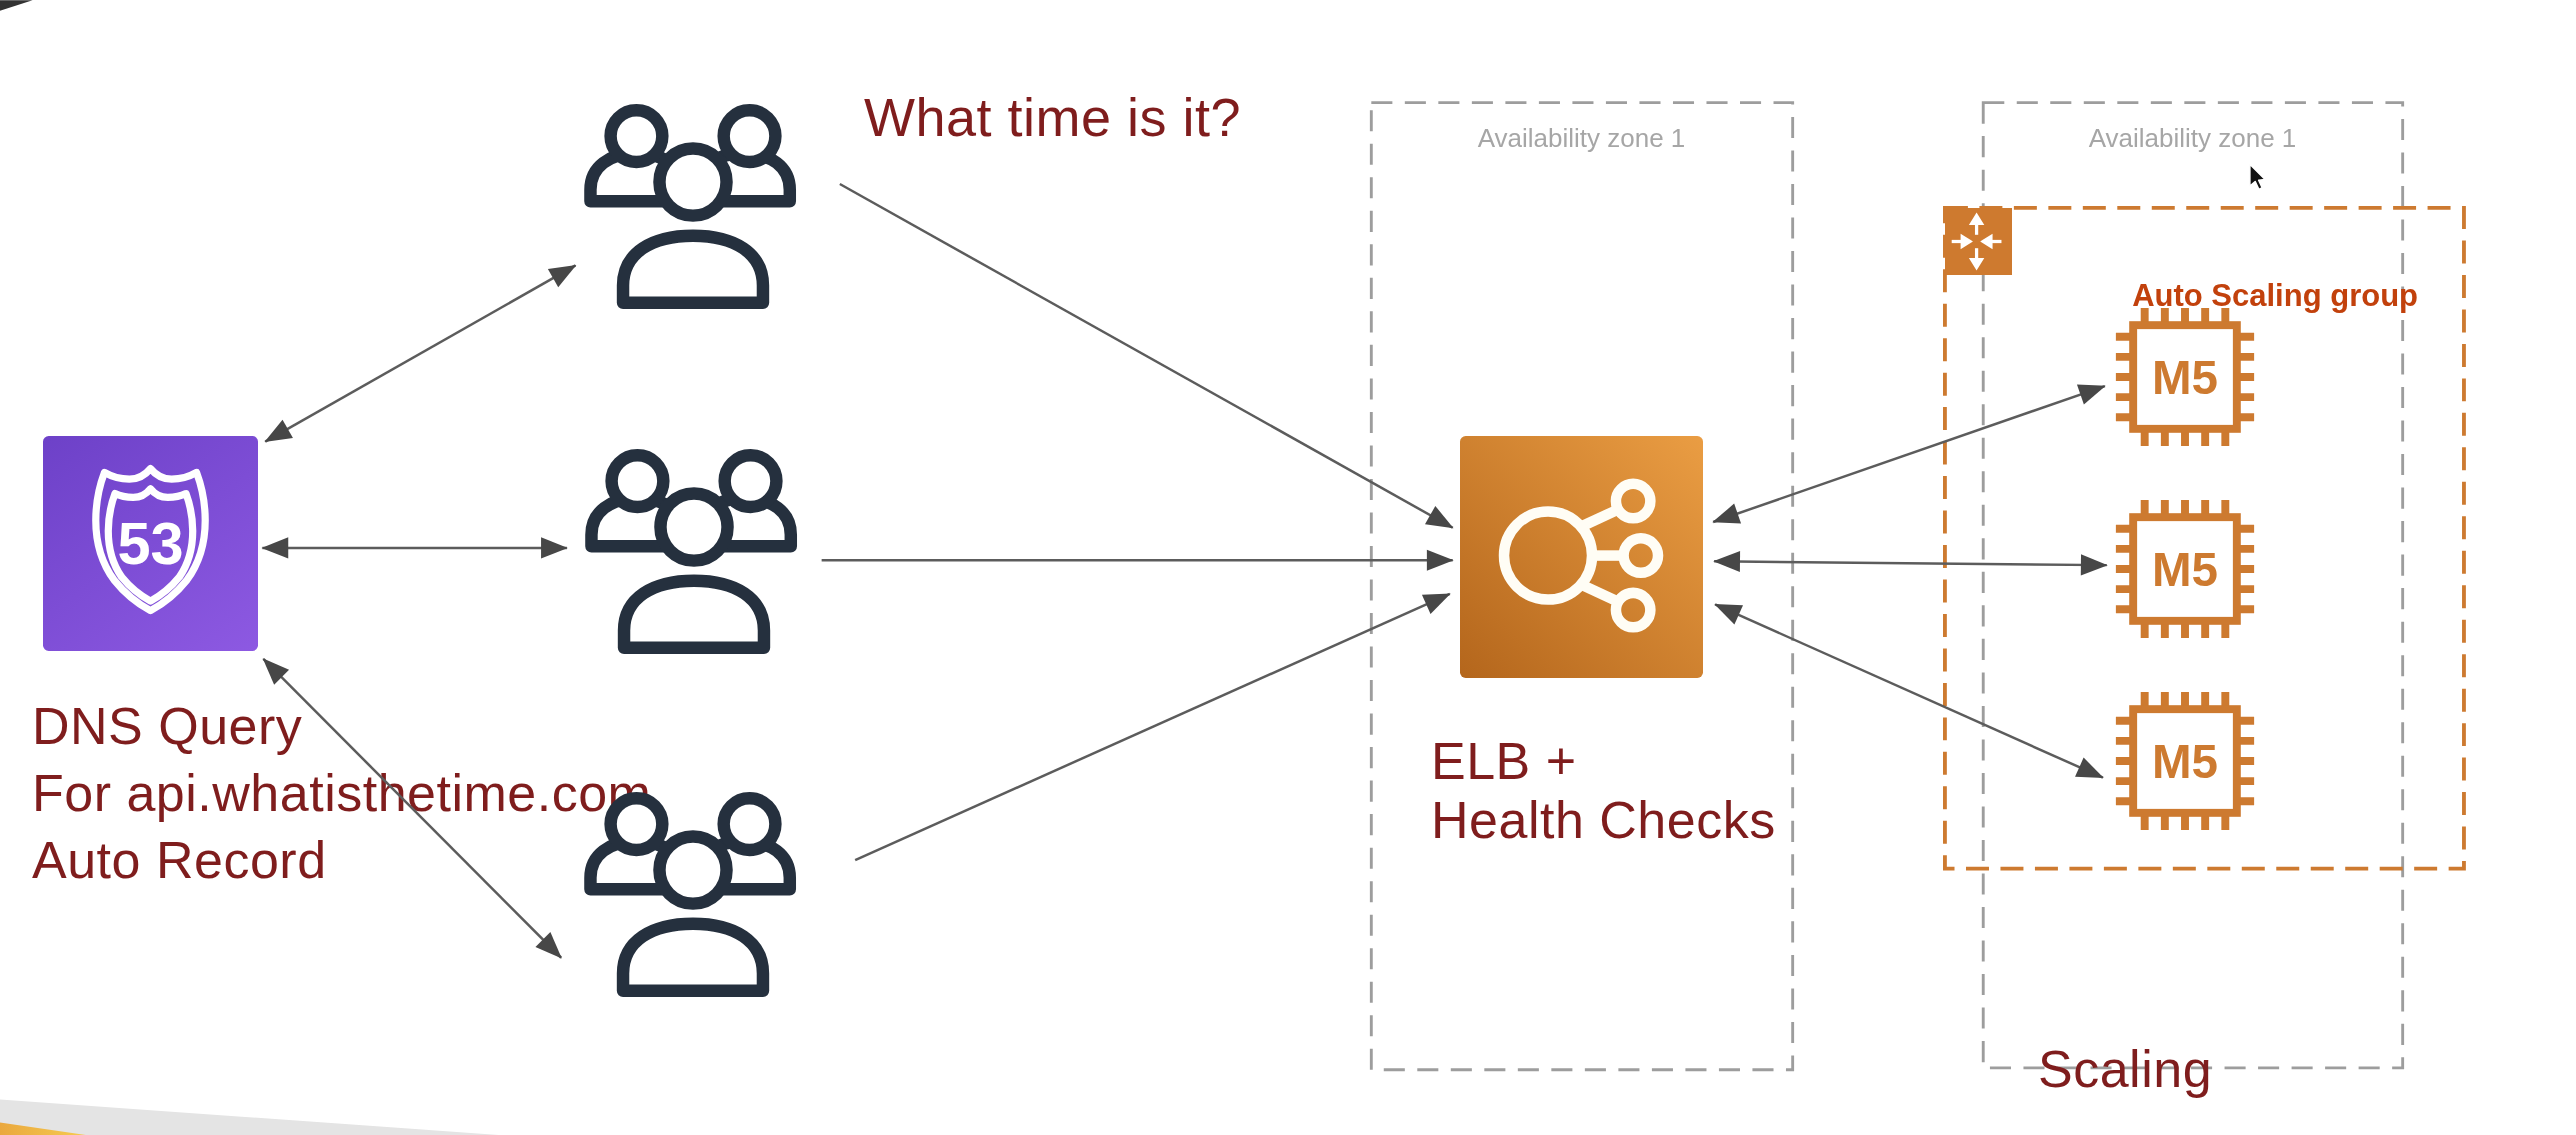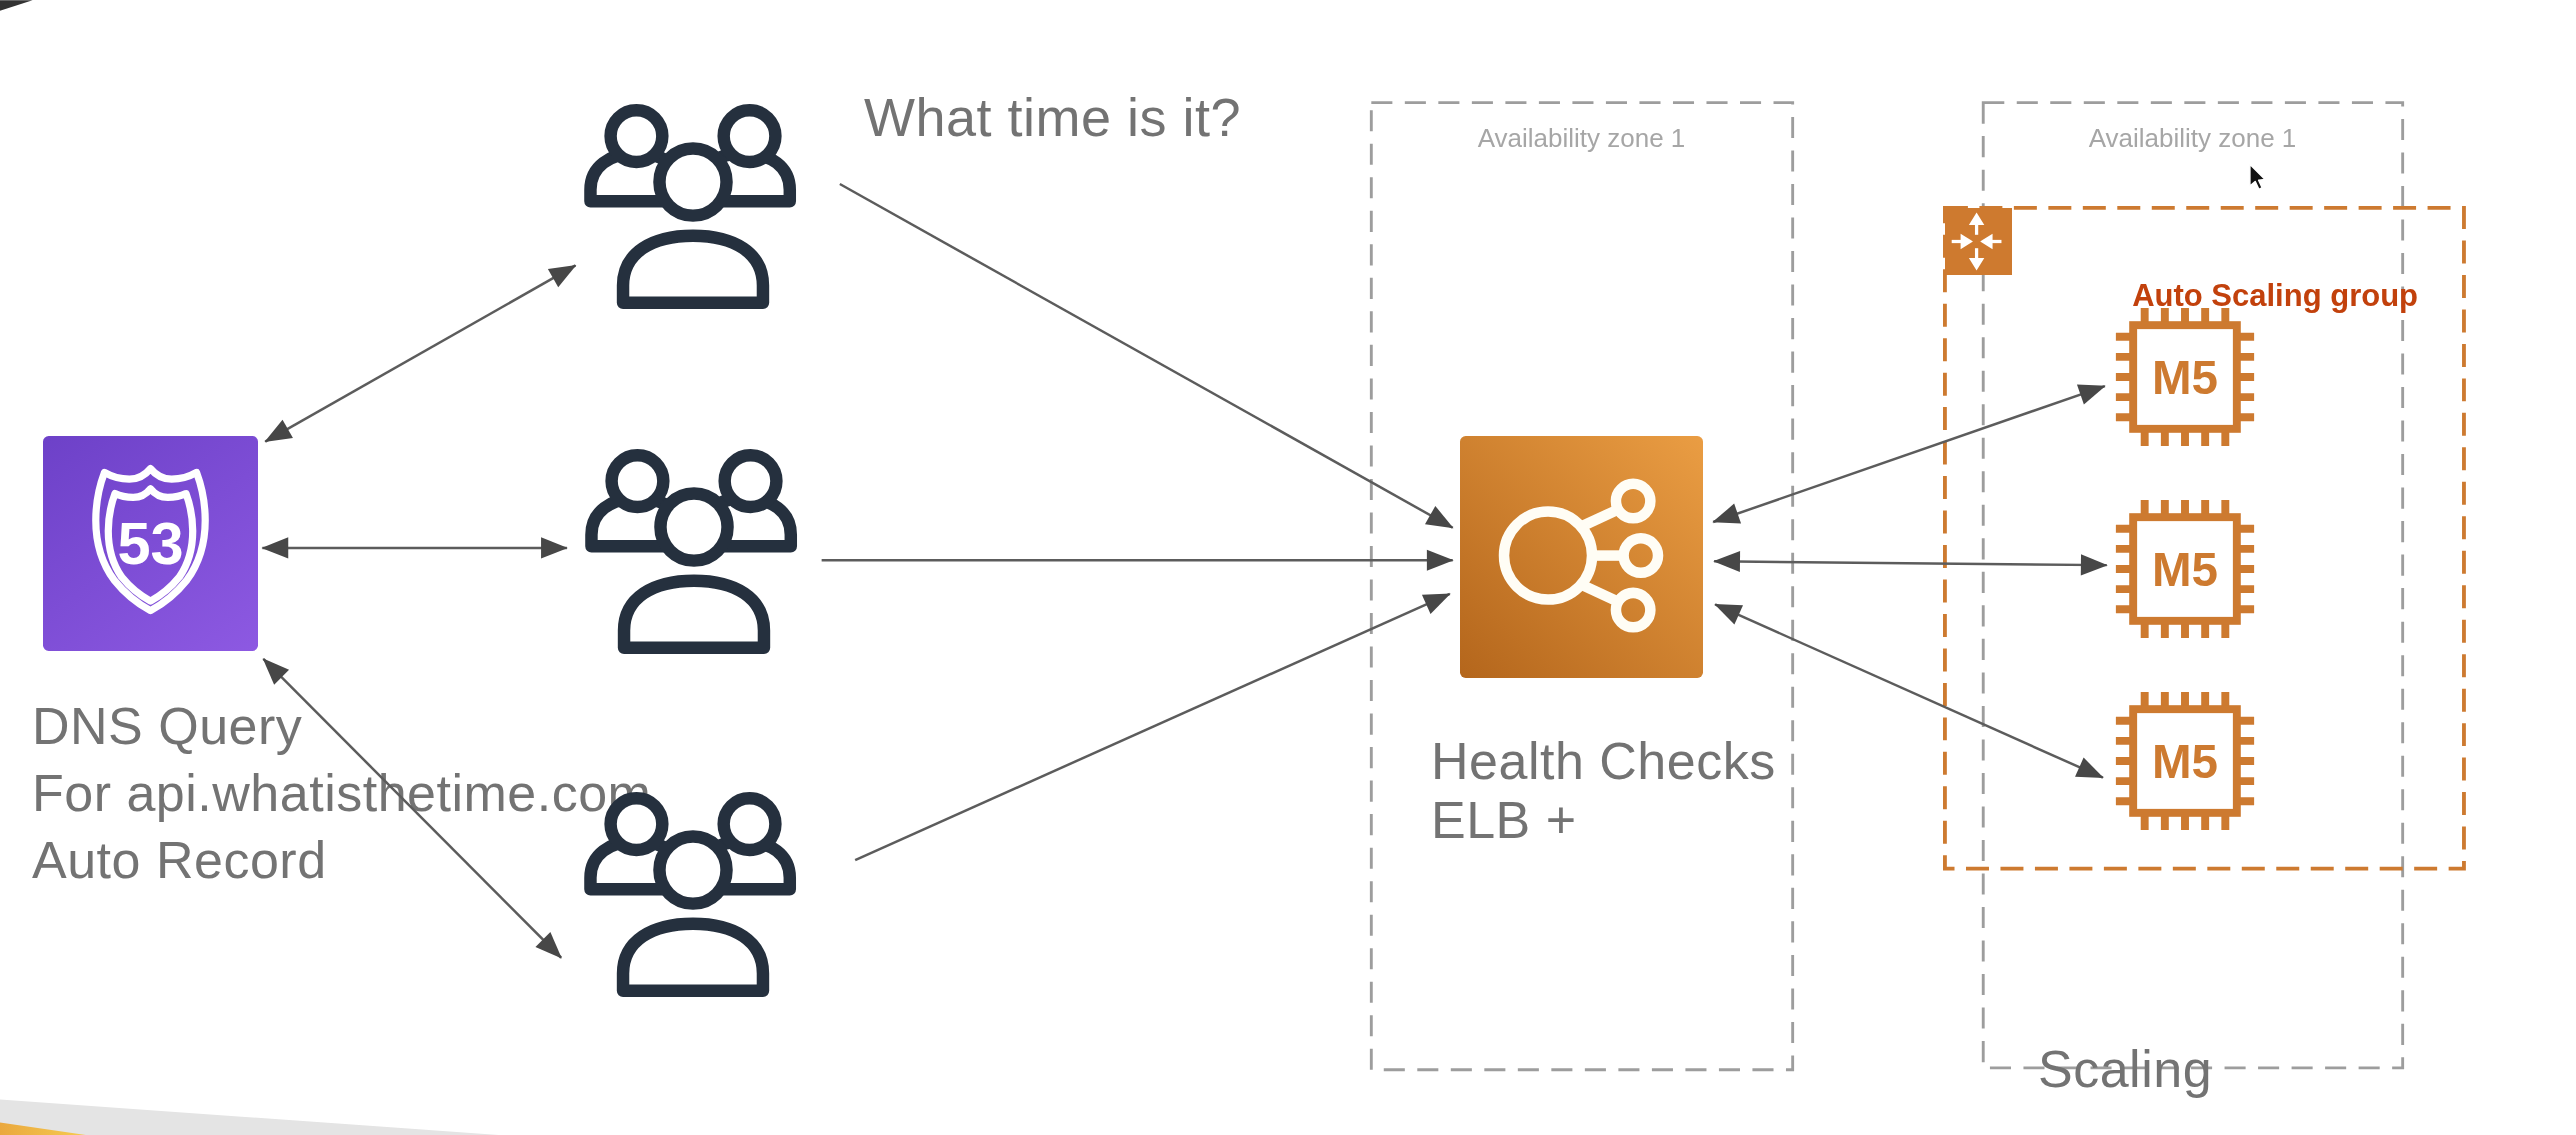--- a/index.html
+++ b/index.html
@@ -1,20 +1,20 @@
 <!DOCTYPE html>
 <html><head>
 <meta charset="utf-8">
 <style>
   html,body{margin:0;padding:0;background:#ffffff;}
   .canvas{position:relative;width:2576px;height:1136px;background:#ffffff;overflow:hidden;
           font-family:"Liberation Sans", sans-serif;}
   svg.layer{position:absolute;left:0;top:0;pointer-events:none;}
   .abs{position:absolute;}
-  .biglabel{font-size:52px;color:#737373;letter-spacing:0.5px;}
+  .biglabel{font-size:52px;color:#7f1d1d;letter-spacing:0.5px;}
   .azlabel{font-size:26px;color:#a6a6a6;text-align:center;}
   .asglabel{font-size:31px;font-weight:700;color:#c2410c;text-align:right;}
   .icon-tile{border-radius:5.7px;}
   #r53-icon{left:43px;top:436px;width:215px;height:215px;
             background:linear-gradient(145deg,#6d41c8 0%,#8d59e2 100%);}
   #elb-icon{left:1460px;top:436px;width:243px;height:242px;
             background:linear-gradient(to top right,#b4661c 0%,#ea9d43 100%);}
   #asg-icon{left:1945px;top:208px;width:67px;height:67px;background:#ce7a2f;}
   .users{width:232px;height:230px;}
   #users-top{left:577px;top:92px;}
@@ -117,22 +117,22 @@
         <line x1="138" y1="125" x2="170" y2="125"></line>
         <line x1="126" y1="155" x2="167" y2="174"></line>
         <circle cx="181" cy="68" r="18"></circle>
         <circle cx="189" cy="125" r="18"></circle>
         <circle cx="181" cy="182" r="18"></circle>
       </g>
     </svg>
   </div>
 
   <div class="abs biglabel" id="elb-label">
+    <div>ELB +</div>
     <div>Health Checks</div>
-    <div>ELB +</div>
   </div>
 
   <div class="abs" id="asg-icon">
     <svg width="67" height="67" viewBox="0 0 70 70">
       <g stroke="#ffffff" stroke-width="3.4" fill="#ffffff">
         <line x1="33" y1="28" x2="33" y2="15"></line>
         <polygon points="33,8 28,16 38,16"></polygon>
         <line x1="33" y1="42" x2="33" y2="55"></line>
         <polygon points="33,62 28,54 38,54"></polygon>
         <line x1="7" y1="35" x2="19" y2="35"></line>

